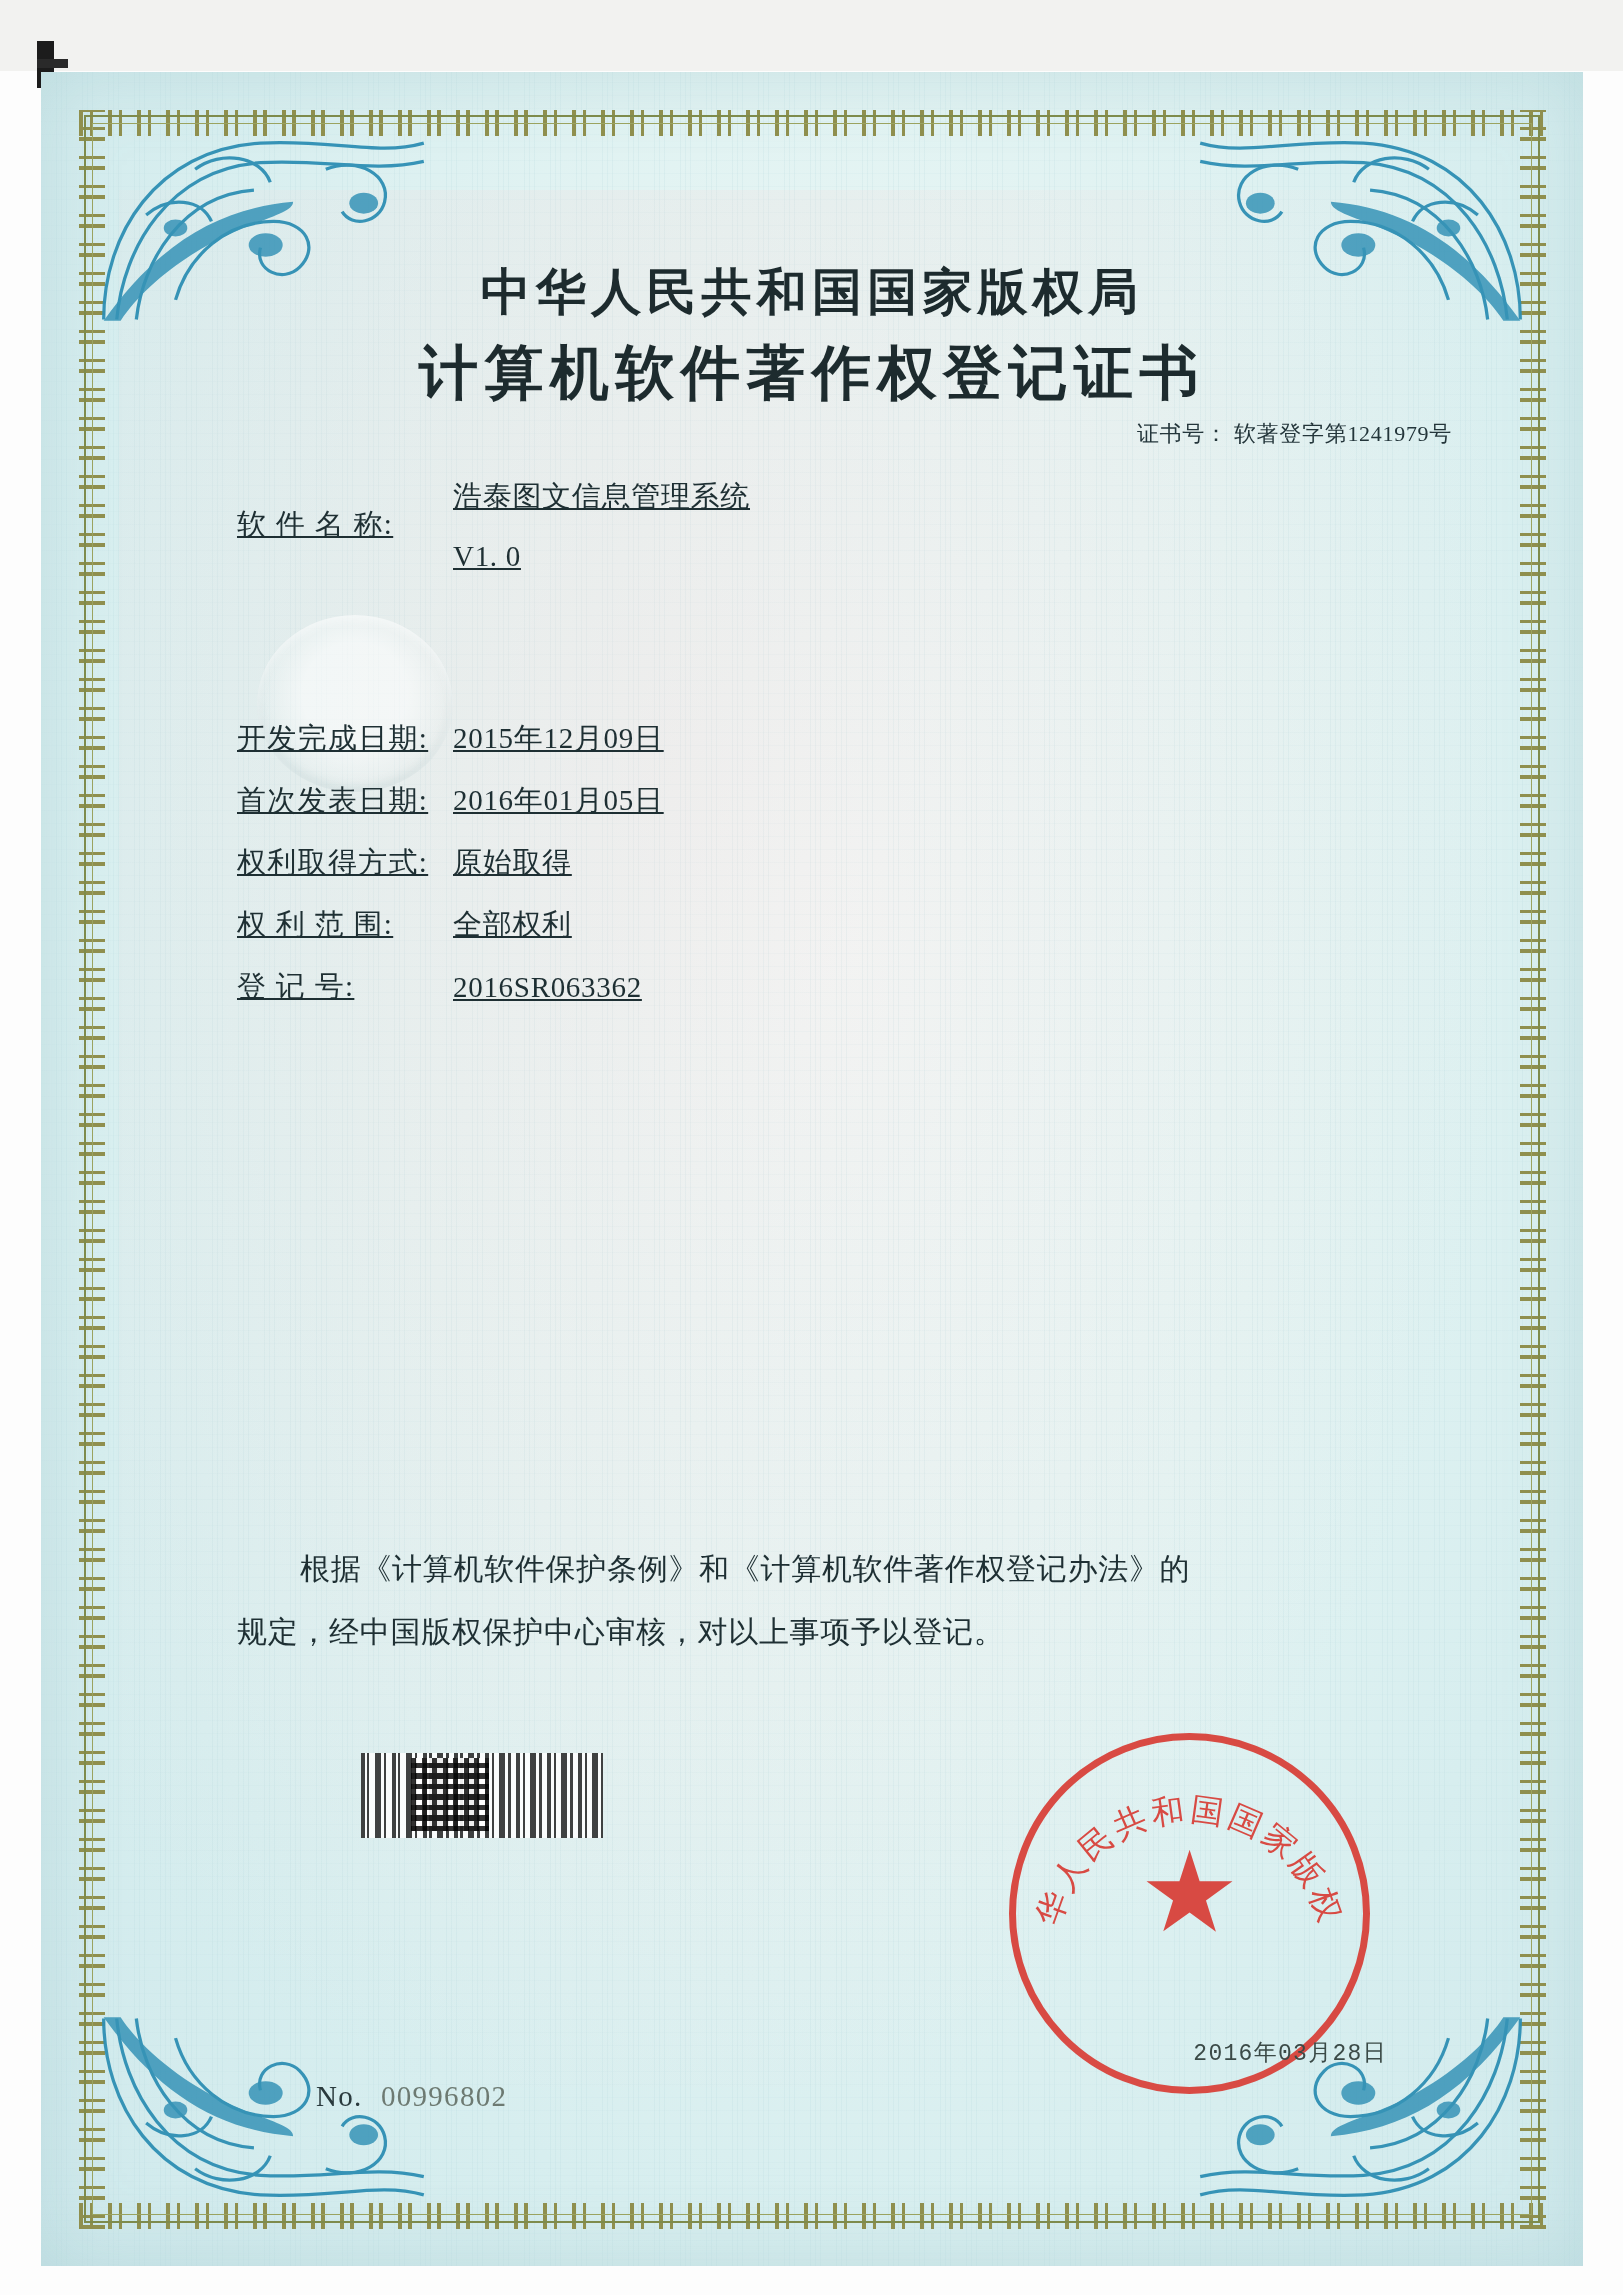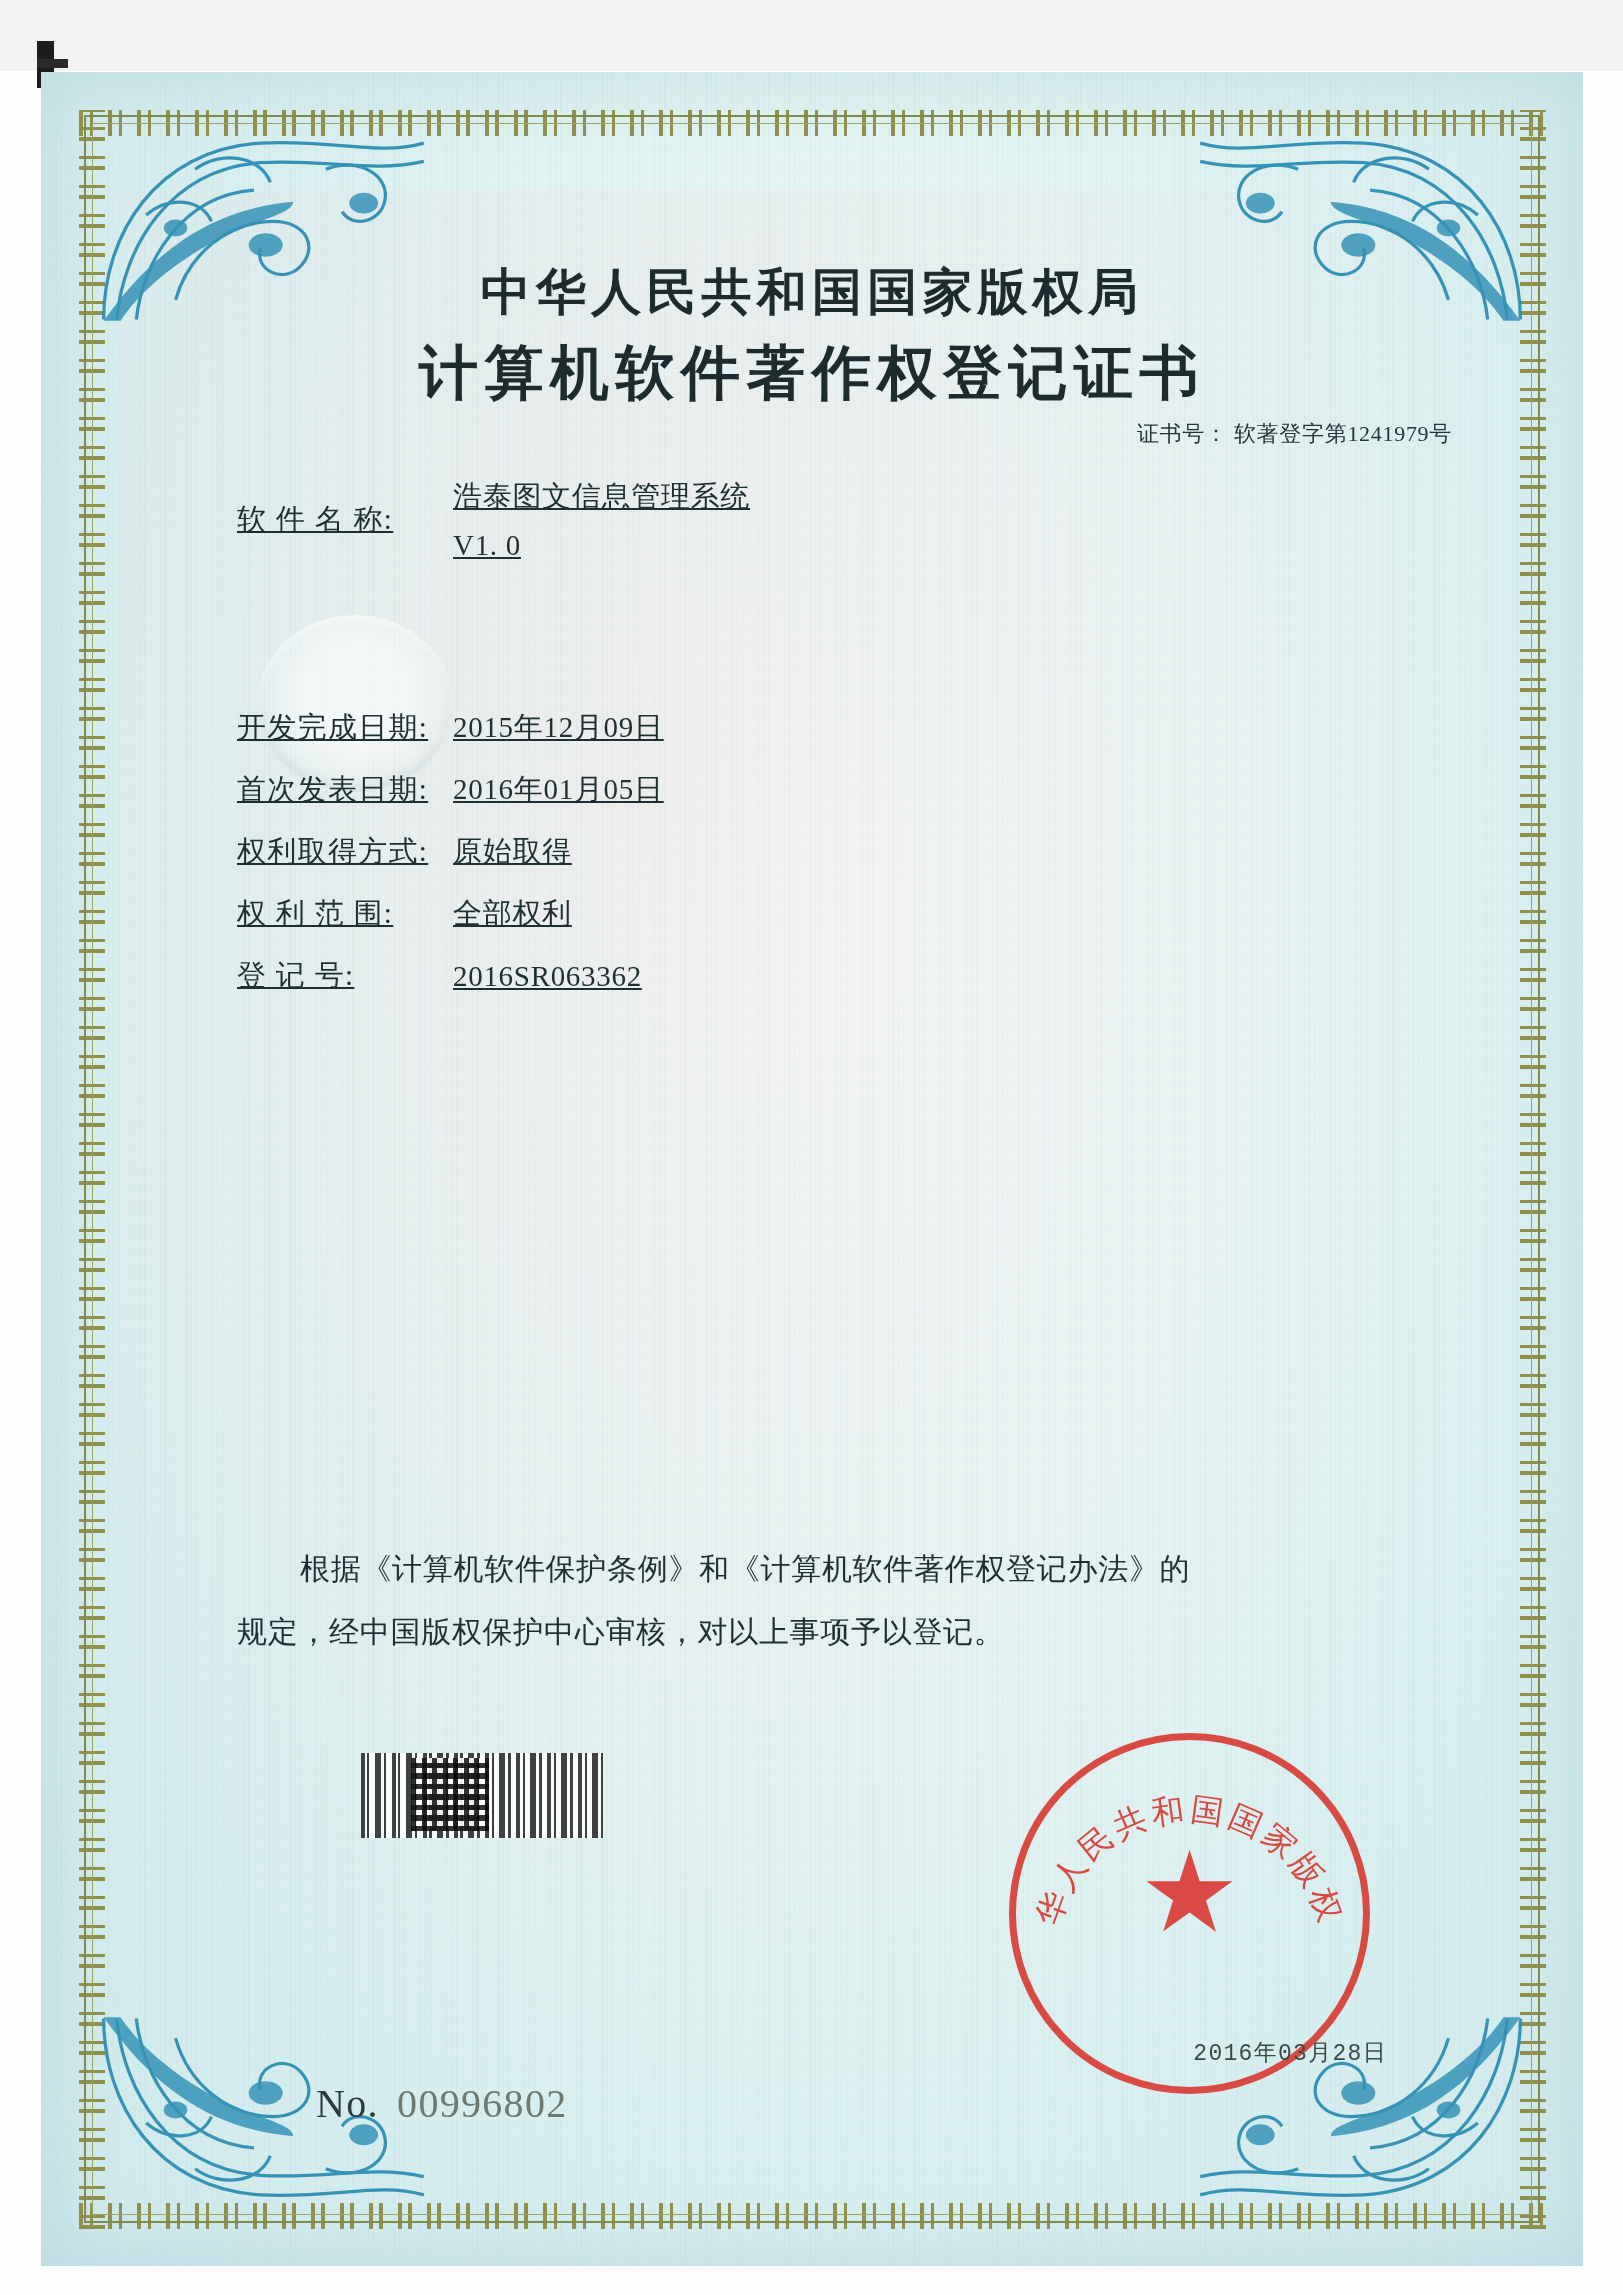--- a/index.html
+++ b/index.html
@@ -170,21 +170,21 @@
     font-size: 29px;
     letter-spacing: 1.3px;
     white-space: nowrap;
   }
   .fvalue {
     font-size: 29px;
     letter-spacing: 0.7px;
   }
   .fvalue .line2 {
     display: block;
-    margin-top: 12px;
+    margin-top: 23px;
     font-family: "Liberation Serif", "DejaVu Serif", serif;
   }
 
   .gap-a { height: 56px; }
   .gap-b { height: 68px; }
 
   
   .statement {
     position: absolute;
     left: 196px;
@@ -266,21 +266,21 @@
     font-size: 29px;
     line-height: 37px;
     color: #d8342c;
   }
 
   
   .footer-no {
     position: absolute;
     left: 275px;
     top: 2008px;
-    font-size: 40px;
+    font-size: 29px;
     color: #2a3a3d;
     letter-spacing: 1.3px;
   }
   .footer-no .num { margin-left: 18.3px; color: #6d7a72; }
   .footer-date {
     position: absolute;
     right: 196px;
     top: 1965px;
     font-size: 23px;
     color: #3b4a47;

